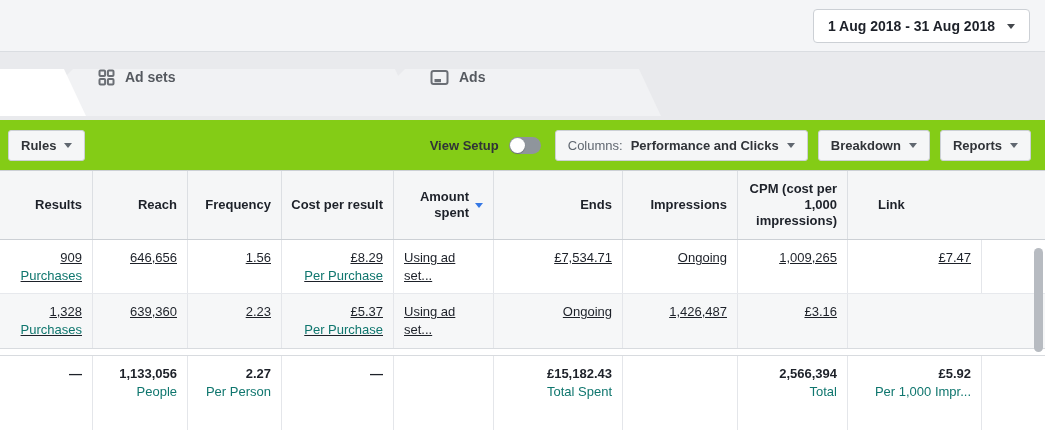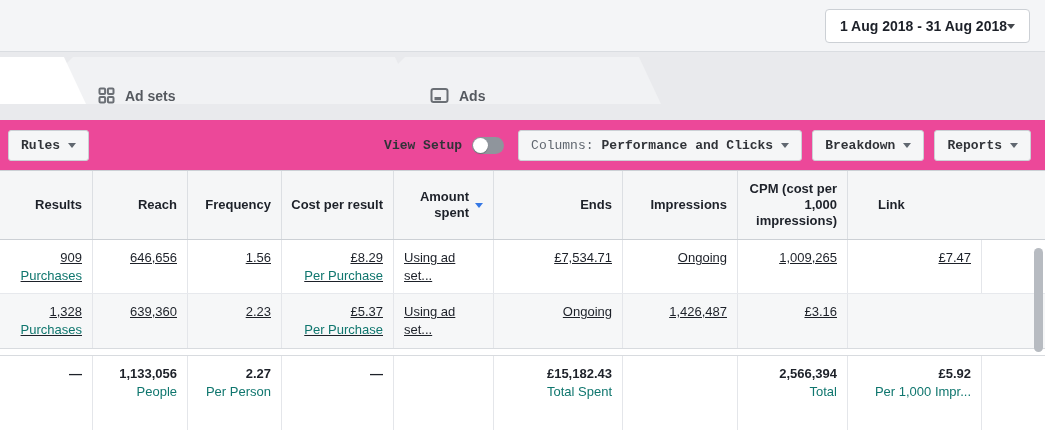--- a/index.html
+++ b/index.html
@@ -8,49 +8,49 @@
     position:relative; width:1045px; height:430px; overflow:hidden;
     font-family:"Liberation Sans", sans-serif; color:#1d2129; background:#fff;
   }
 
   
   .topbar {
     position:relative; height:52px; background:#f4f5f7; border-bottom:1px solid #dadde1;
   }
   .date-btn {
     position:absolute; right:15px; top:9px; height:34px;
-    display:flex; align-items:center; padding:0 14px;
+    display:flex; align-items:center; gap:12px; padding:0 14px;
     background:#fff; border:1px solid #ccd0d5; border-radius:4px;
     font-family:inherit; font-size:14px; font-weight:bold; color:#1d2129; cursor:pointer;
   }
   .caret {
     display:inline-block; width:0; height:0;
     border-left:4.5px solid transparent; border-right:4.5px solid transparent;
     border-top:5.5px solid #44484d;
   }
 
   
   .tabstrip { position:relative; height:68px; background:#e9eaed; }
   .tab {
-    position:absolute; bottom:16px; height:47px;
-    display:flex; align-items:flex-end; gap:10px; padding:0 0 0 34px;
+    position:absolute; bottom:4px; height:47px;
+    display:flex; align-items:flex-start; gap:10px; padding:0 0 0 34px;
     background:#f1f2f4; cursor:pointer;
     clip-path:polygon(0 100%, 0 9px, 9px 0, calc(100% - 22px) 0, 100% 100%);
     filter:drop-shadow(0 0 1px #c9cdd2);
     font-size:14px; font-weight:bold; color:#55595f;
   }
   .tab-active { left:-30px; width:116px; background:#fff; z-index:3; padding:0; }
   .tab-adsets { left:64px;  width:353px; z-index:2; }
   .tab-ads    { left:396px; width:265px; z-index:1; }
   .tab svg { flex:0 0 auto; display:block; }
 
   
   .toolbar {
-    position:relative; height:50px; background:#ec4899;
-    display:flex; align-items:center; padding:0 14px 0 8px;font-family:Liberation Mono, monospace;
+    position:relative; height:50px; background:#84cc16;
+    display:flex; align-items:center; padding:0 14px 0 8px;
   }
   .btn {
     display:flex; align-items:center; gap:8px; height:31px; padding:0 12px;
     background:#f5f6f7; border:1px solid #ccd0d5; border-radius:3px;
     font-family:inherit; font-size:13px; font-weight:bold; color:#303338; cursor:pointer;
     white-space:nowrap;
   }
   .btn .caret { border-top-color:#606770; }
   .toolbar-spacer { flex:1; }
   .viewsetup-label { font-size:13px; font-weight:bold; color:#303338; margin-right:10px; }

